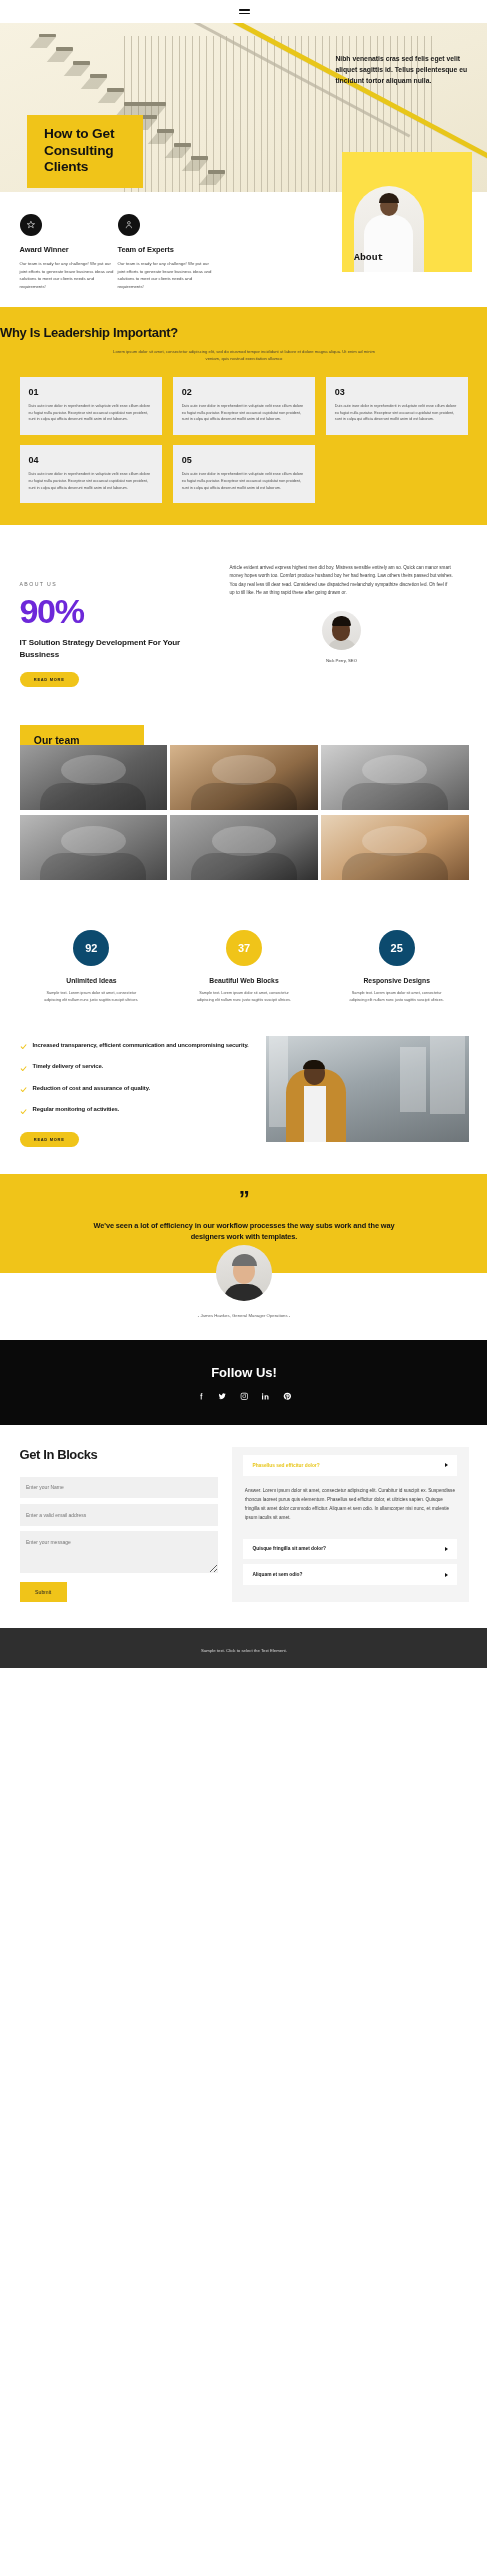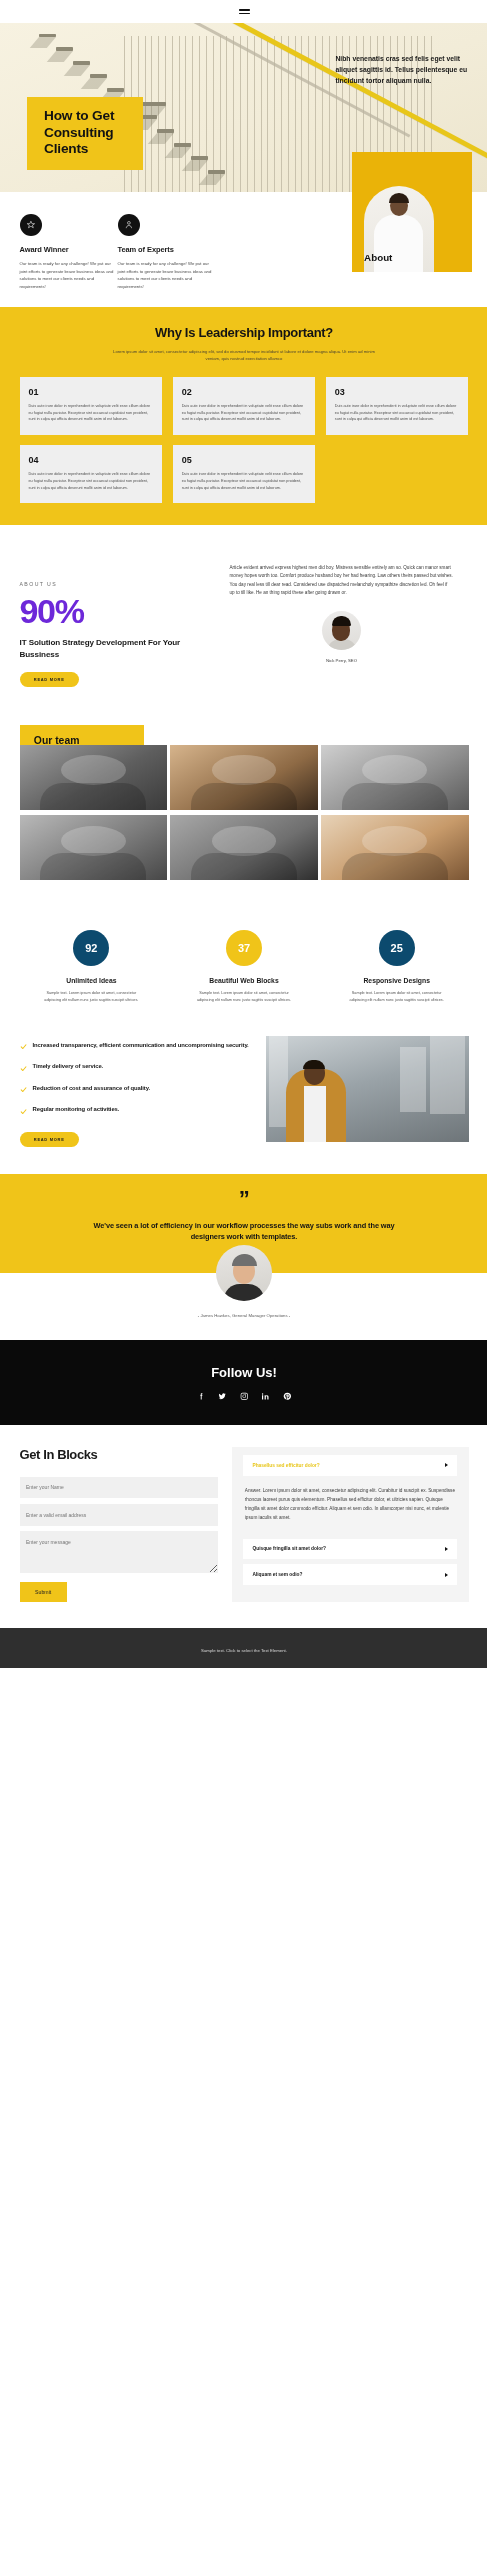--- a/index.html
+++ b/index.html
@@ -55,59 +55,60 @@
   }
   .steps b::after{
     content:""; position:absolute; left:0; top:3.3px; width:100%; height:11px;
     background: rgba(120,115,95,.30); transform: skewX(-40deg); transform-origin: top left;
   }
   .hero-note {
     position: absolute; right: 15.6px; top: 30px; width: 137px;
     font-size: 6.8px; line-height: 1.62; font-weight: 700; color: #181818;
   }
   .hero-title-box {
-    position: absolute; left: 27px; bottom: 22px;
+    position: absolute; left: 27px; bottom: 4px;
     background: #f0c419; padding: 11px 15.6px 12.4px 17px; width: 116px;
   }
   .hero-title-box h1 {
     font-size: 13.7px; line-height: 1.22; font-weight: 800; letter-spacing: -0.2px; color: #121212;
   }
 
   
   .about-wrap { position: relative; background:#fff; padding: 22px 0 17px; }
   .feature-row { display:flex; padding: 0 19.5px; gap: 0; }
   .feature { width: 98px; }
   .f-icon {
     width: 22px; height: 22px; border-radius: 50%; background:#111;
     display:flex; align-items:center; justify-content:center; margin-bottom: 9px;
   }
   .f-icon svg { width: 9.8px; height: 9.8px; }
   .feature h3 { font-size: 7.5px; font-weight: 800; margin-bottom: 5.9px; letter-spacing:-0.1px;}
   .feature p { font-size: 4.3px; line-height: 1.75; color: #4a4a4a; }
 
   .about-card {
-    position: absolute; right: 15.6px; top: -40px; width: 120px; height: 120px;
-    background:#eab308;
+    position: absolute; right: 15.6px; top: -40px; width: 130px; height: 120px;
+    background:#fde047;
+    font-family:Liberation Mono, monospace;
   }
   .about-photo {
     position:absolute; left: 11.7px; top: 34px; width: 70px; height: 86px;
     background: linear-gradient(170deg,#f4f2ee 0%,#e9e6df 100%);
     border-radius: 35px 35px 0 0; overflow:hidden;
   }
   .ap-head{position:absolute;left:26px;top:9px;width:18px;height:21px;border-radius:50%;background:#6b4a32;}
   .ap-hair{position:absolute;left:25px;top:6.5px;width:19.5px;height:10.4px;border-radius:9.8px 9.8px 0 0;background:#2a1c12;}
   .ap-body{position:absolute;left:10.4px;top:29px;width:49px;height:59px;border-radius:19.5px 19.5px 0 0;background:#fbfbfb;}
   .ap-arm{position:absolute;left:29px;top:36px;width:10.4px;height:19.5px;background:#fbfbfb;border-radius:5.2px;transform:rotate(18deg);}
   .about-label {
     position:absolute; left: 11.7px; bottom: 9px; font-size: 9.8px; font-weight: 800; color:#111;
   }
 
   
   .why { background:#f0c419; padding: 18px 0 22px; }
-  .why h2 { text-align:center; font-size: 13px; font-weight: 800; color:#141414; letter-spacing:-0.3px;}
+  .why h2 { font-size: 13px; font-weight: 800; color:#141414; letter-spacing:-0.3px;}
   .why .sub {
     text-align:center; font-size: 4.2px; line-height: 1.75; color:#4d4530;
     max-width: 273px; margin: 7.8px auto 14.3px;
   }
   .why-grid { display:grid; grid-template-columns: repeat(3, 1fr); gap: 10.4px; padding: 0 19.5px; }
   .why-card { background:#efefef; padding: 9.8px 9px 11.7px; }
   .why-card .num { font-size: 9px; font-weight: 800; margin-bottom: 5.9px; color:#131313;}
   .why-card p { font-size: 3.8px; line-height: 1.8; color:#4f4f4f; }
 
   

